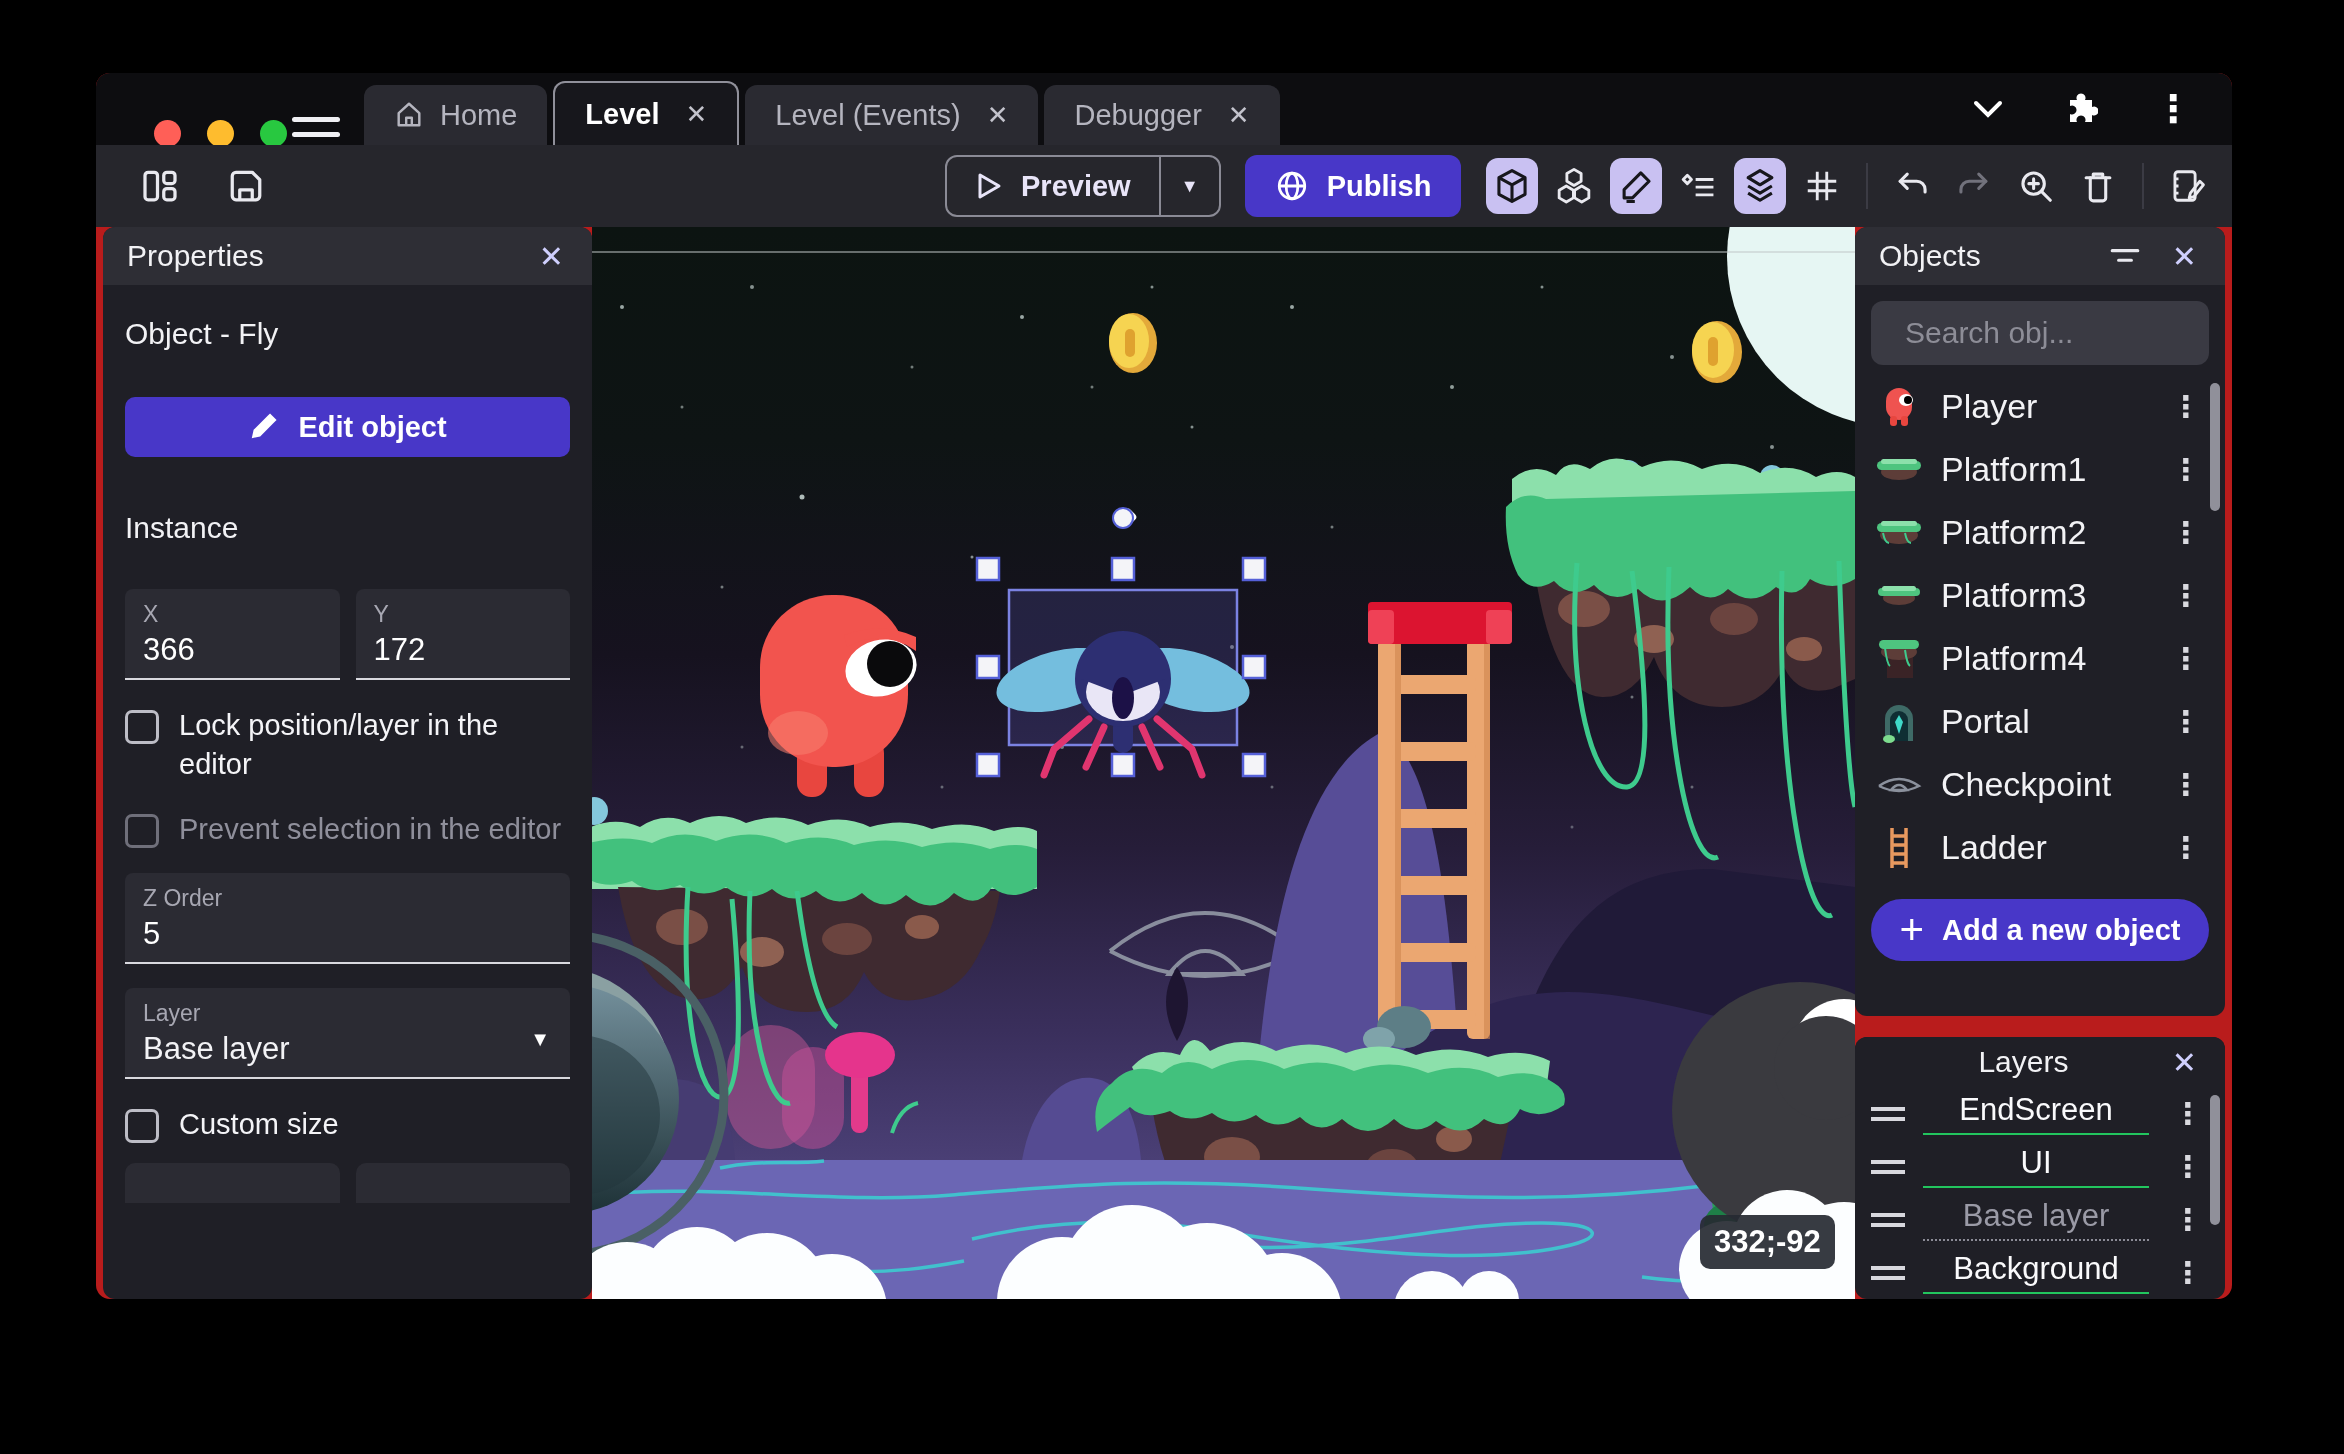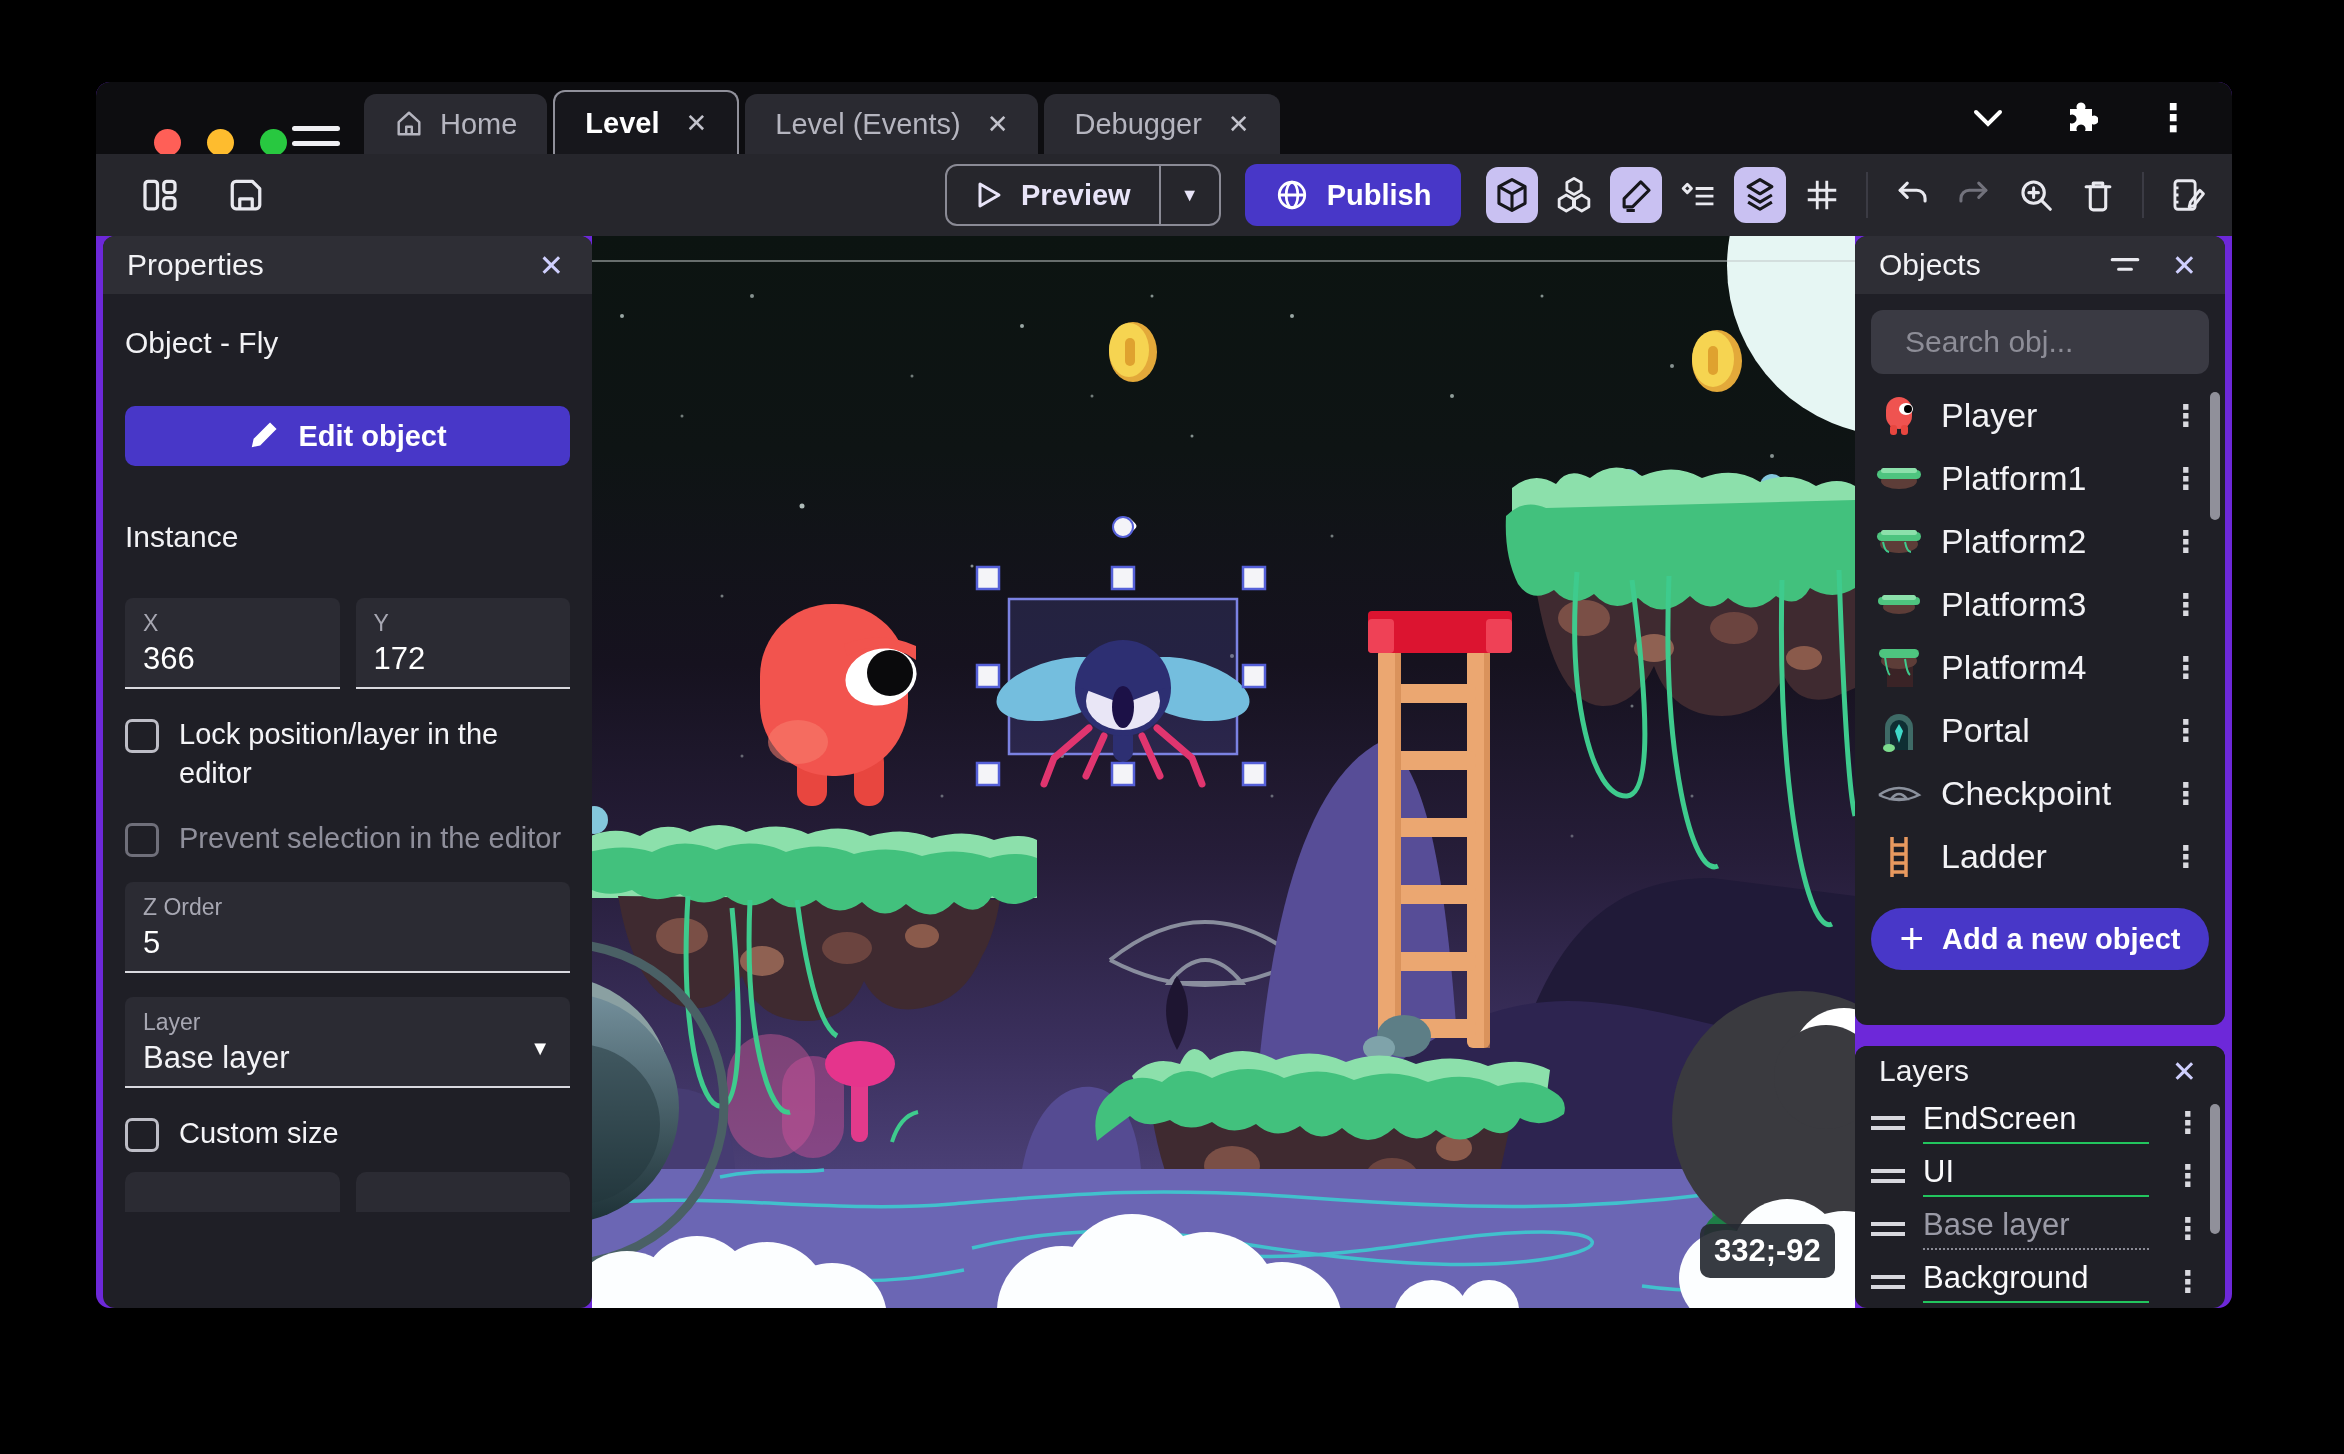--- a/index.html
+++ b/index.html
@@ -1,19 +1,19 @@
 <!DOCTYPE html>
 <html><head>
 <meta charset="utf-8">
 <style>
   * { margin:0; padding:0; box-sizing:border-box; }
   html,body { width:2344px; height:1454px; background:#000; font-family:"Liberation Sans","DejaVu Sans",sans-serif; overflow:hidden; }
 
-  .window { position:absolute; left:96px; top:82px; width:2136px; height:1226px;
-            background:#6d28d9; border-radius:14px; overflow:hidden; }
+  .window { position:absolute; left:96px; top:73px; width:2136px; height:1226px;
+            background:#b91c1c; border-radius:14px; overflow:hidden; }
 
   
   .titlebar { position:relative; height:72px; background:#0d0d10; }
   .traffic { position:absolute; left:58px; top:47px; display:flex; gap:26px; }
   .light { width:27px; height:27px; border-radius:50%; }
   .light.red{ background:#ff5f57; } .light.yellow{ background:#febc2e; } .light.green{ background:#28c840; }
   .hamburger { position:absolute; left:196px; top:44px; width:48px; height:34px; display:flex; flex-direction:column; justify-content:space-between; cursor:pointer; }
   .hamburger i { display:block; height:5px; background:#efeff3; border-radius:3px; }
   .tabs { position:absolute; left:268px; bottom:0; display:flex; align-items:flex-end; height:72px; }
   .tab { height:60px; display:flex; align-items:center; gap:16px; padding:0 30px; margin-right:6px;
@@ -72,21 +72,21 @@
   .check-row { display:flex; gap:20px; margin-top:26px; align-items:flex-start; cursor:pointer; }
   .checkbox { width:34px; height:34px; border:3px solid #bdbdc6; border-radius:7px; flex:none; margin-top:4px; }
   .check-label { color:#f4f4f7; font-size:29px; line-height:1.35; }
   .check-row.disabled .checkbox { border-color:#6f6f7a; }
   .check-row.disabled .check-label { color:#8f8f9b; }
   .stub-row { display:flex; gap:16px; margin-top:18px; }
   .stub { flex:1; height:40px; background:#2b2b33; border-radius:10px 10px 0 0; }
 
   
   .objects-panel { width:370px; height:796px; }
-  .layers-panel { width:370px; height:264px; margin-top:21px; }
+  .layers-panel { width:370px; height:264px; margin-top:21px;text-align:center; }
   .hdr-icons { display:flex; align-items:center; gap:26px; }
   .search-box { margin:16px 16px 10px; height:64px; background:#3a3a43; border-radius:12px; display:flex; align-items:center; padding:0 18px; gap:16px; }
   .search-box input { flex:1; background:transparent; border:none; outline:none; color:#e8e8ee; font-size:30px; font-family:inherit; }
   .search-box input::placeholder { color:#8d8d97; }
   .obj-row { height:63px; display:flex; align-items:center; padding:0 18px; gap:16px; cursor:pointer; }
   .obj-icon { width:52px; display:flex; align-items:center; justify-content:center; }
   .obj-name { flex:1; color:#f2f2f5; font-size:34px; }
   .row-kebab { color:#d9d9df; font-size:30px; font-weight:bold; padding:0 6px; cursor:pointer; }
   .btn-add-object { margin:20px 16px 0; width:calc(100% - 32px); height:62px; background:#4837c8; border:none; border-radius:31px;
                     color:#fff; font-size:29px; font-weight:bold; display:flex; align-items:center; justify-content:center; gap:18px; cursor:pointer; }

